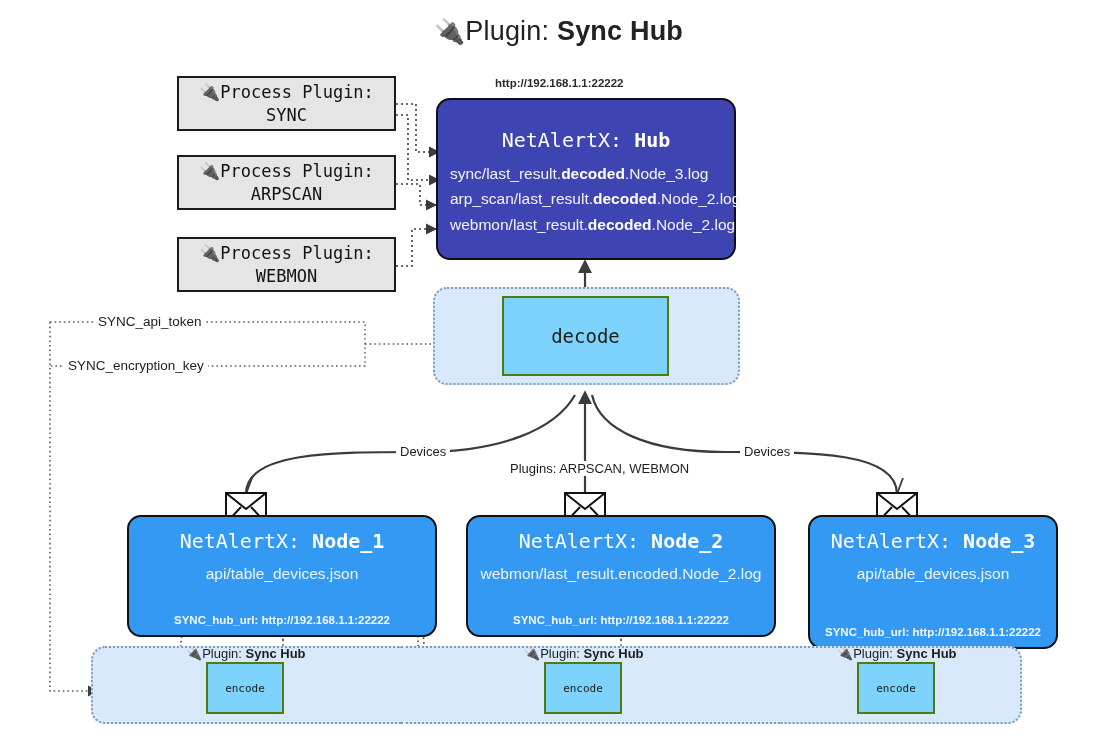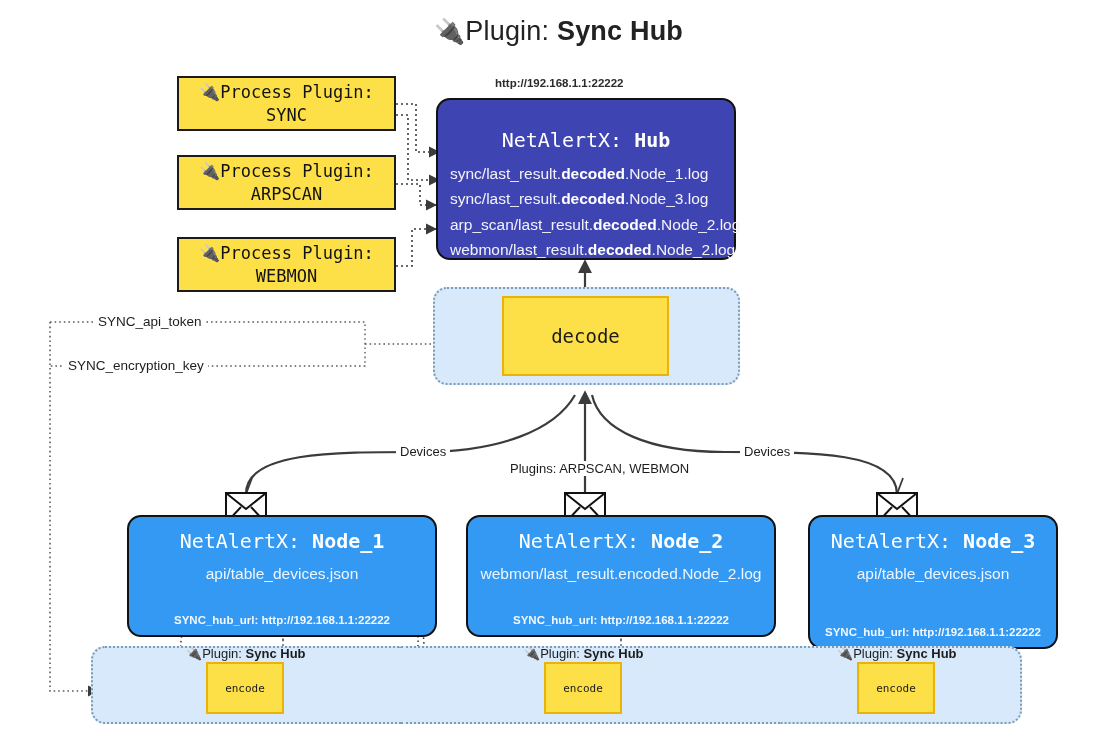--- a/index.html
+++ b/index.html
@@ -40,21 +40,21 @@
     font-size: 27px;
     color: #222;
     letter-spacing: 0.2px;
   }
   #page-title .plug { font-size: 25px; }
   #page-title .strong { font-weight: bold; }
 
   
   .proc-box {
     border: 2px solid #1b1b1b;
-    background: #fde047;
+    background: #e5e5e5;
     font-family: "DejaVu Sans Mono", "Liberation Mono", monospace;
     font-size: 17px;
     color: #121212;
     display: flex;
     flex-direction: column;
     justify-content: center;
     align-items: center;
     line-height: 1.32;
     text-align: center;
   }
@@ -108,22 +108,22 @@
   .plugin-caption {
     position: absolute;
     font-size: 13px;
     color: #1d1d1d;
     white-space: nowrap;
   }
   .plugin-caption b { font-weight: bold; }
 
   .whitebox {
     position: absolute;
-    background: #fde047;
-    border: 2px solid #eab308;
+    background: #7dd3fc;
+    border: 2px solid #4d7c0f;
     box-sizing: border-box;
     display: flex;
     align-items: center;
     justify-content: center;
     font-family: "DejaVu Sans Mono", "Liberation Mono", monospace;
     color: #1b1b1b;
   }
   #decode-box { font-size: 19px; }
   .encode-box { font-size: 11px; }
 
@@ -269,21 +269,20 @@
 
   <div class="node proc-box" style="left:177px; top:237px; width:219px; height:55px;">
     <div class="l1"><span>🔌</span><span>Process Plugin:</span></div>
     <div class="l2">WEBMON</div>
   </div>
 
   <div id="hub-url" style="left:495px; top:77px;">http://192.168.1.1:22222</div>
 
   <div class="node" id="hub-box" style="left:436px; top:98px; width:300px; height:162px;">
     <div class="hub-title"><span>NetAlertX: </span><b>Hub</b></div>
-    <div class="hub-line"><span>sync/last_result.</span><b>decoded</b><span>.Node_1.log</span></div>
     <div class="hub-line"><span>sync/last_result.</span><b>decoded</b><span>.Node_3.log</span></div>
     <div class="hub-line"><span>arp_scan/last_result.</span><b>decoded</b><span>.Node_2.log</span></div>
     <div class="hub-line"><span>webmon/last_result.</span><b>decoded</b><span>.Node_2.log</span></div>
   </div>
 
   <div class="node pluginwrap rounded" style="left:433px; top:287px; width:307px; height:98px;"></div>
   <div class="whitebox" id="decode-box" style="left:502px; top:296px; width:167px; height:80px;">decode</div>
 
   <div class="token-label" style="left:94px; top:314px;">SYNC_api_token</div>
   <div class="token-label" style="left:64px; top:358px;">SYNC_encryption_key</div>

